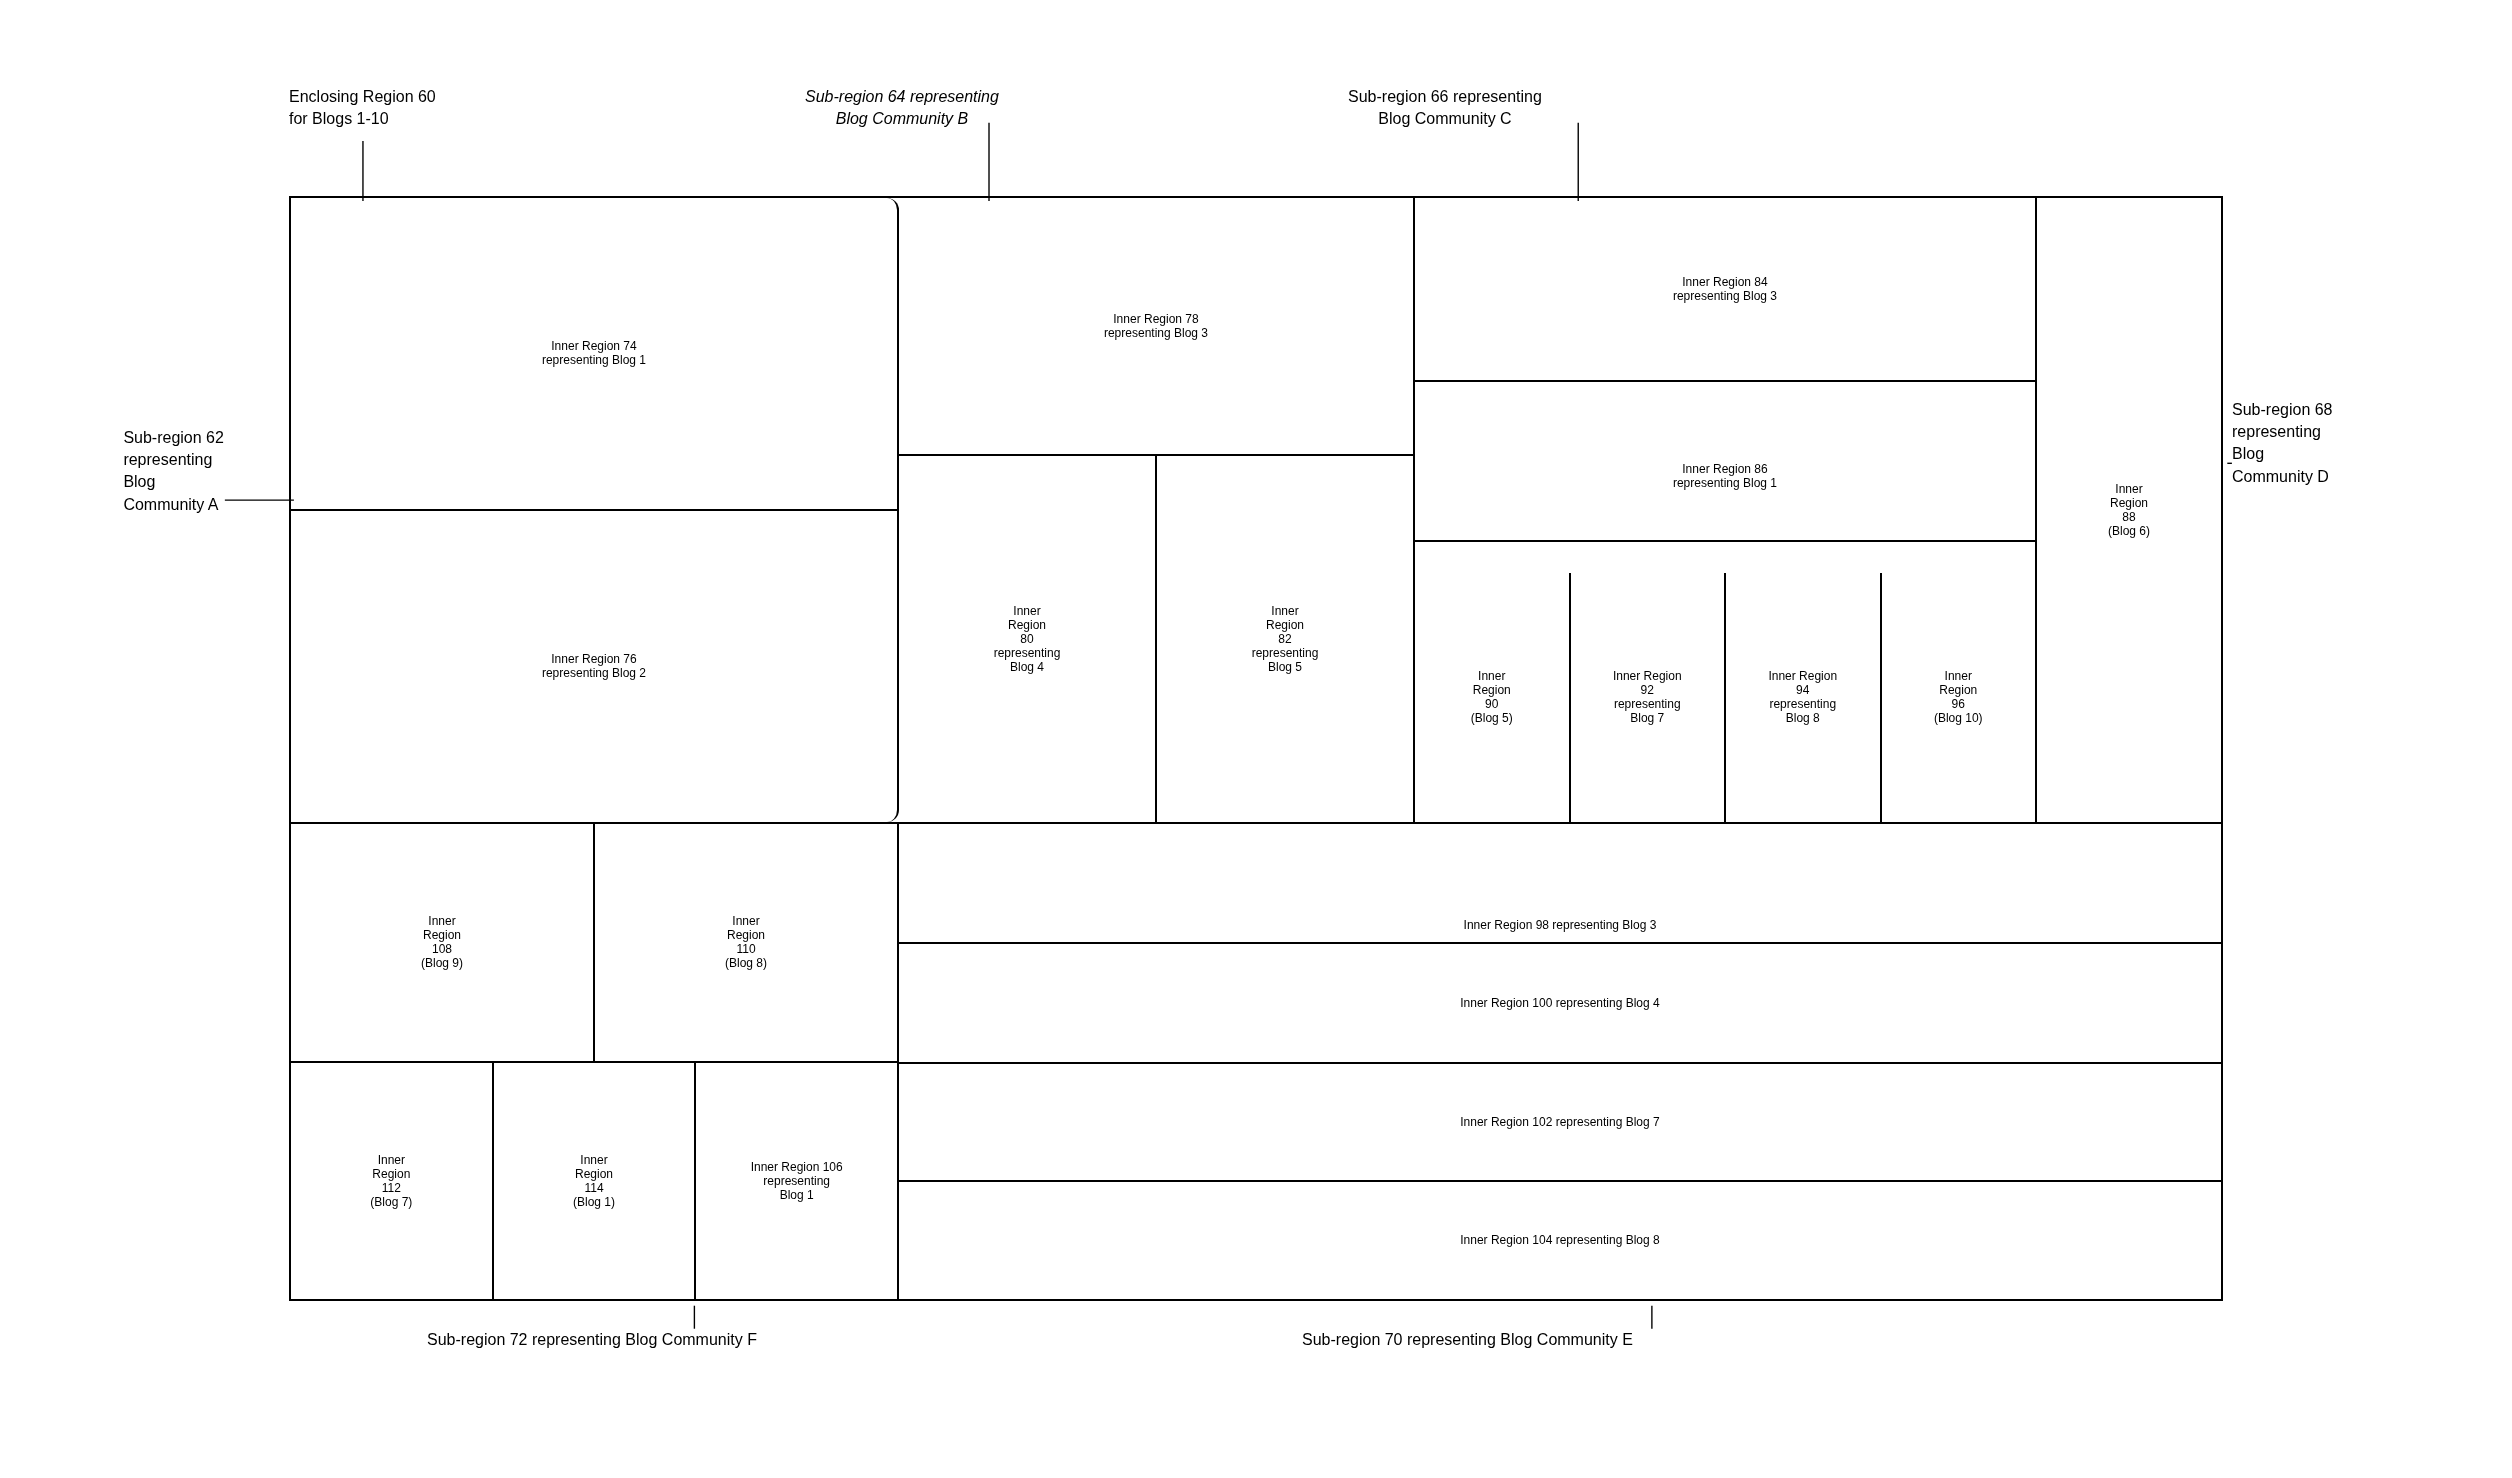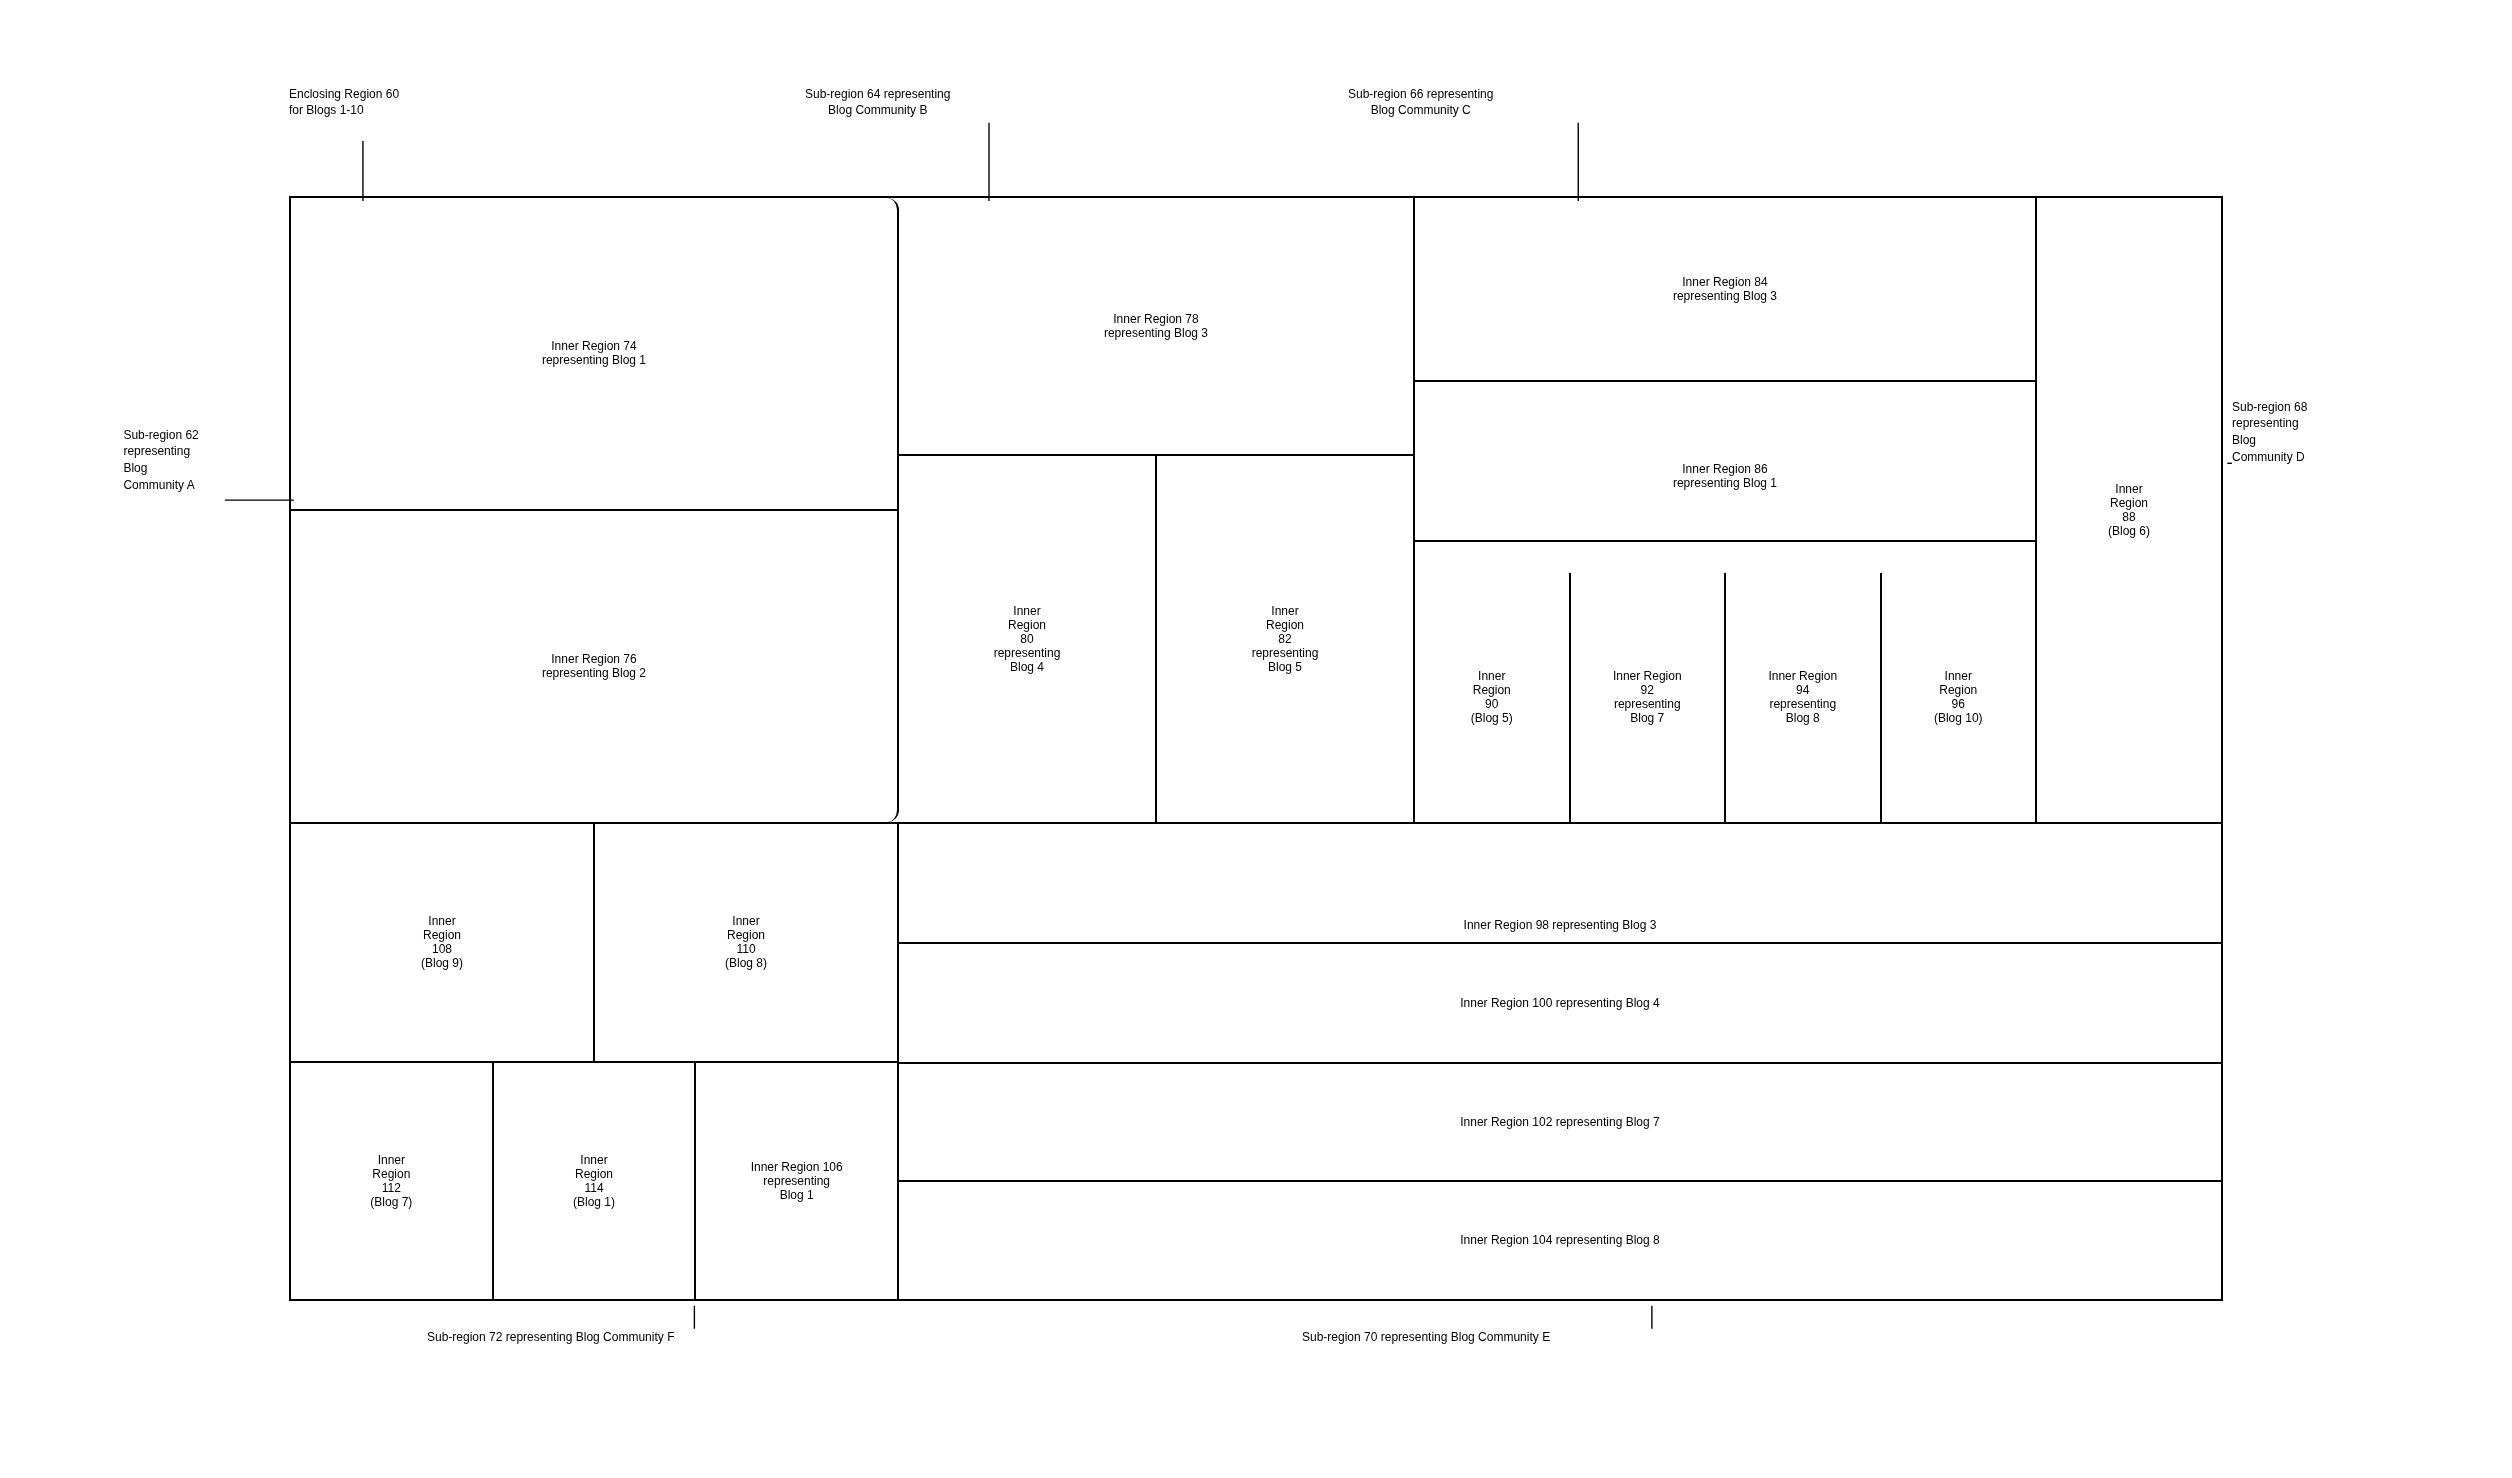--- a/index.html
+++ b/index.html
@@ -292,21 +292,21 @@
       display: flex;
       align-items: center;
       justify-content: center;
       text-align: center;
       padding: 9.2px;
     }
 
     
     .label {
       position: absolute;
-      font-size: 12px;
+      font-size: 16px;
       line-height: 1.4;
     }
 
     
     .svg-overlay {
       position: absolute;
       top: 0;
       left: 0;
       width: 100%;
       height: 100%;
@@ -332,21 +332,21 @@
 
     <line x1="1680" y1="1390" x2="1680" y2="1365" stroke="#000" stroke-width="1.5"></line>
 
     <line x1="640" y1="1390" x2="640" y2="1365" stroke="#000" stroke-width="1.5"></line>
   </svg>
 
   <div class="label" style="top: 37px; left: 184px;">Enclosing Region 60<br>for Blogs 1-10</div>
 
   <div class="label" style="top: 378px; left: 18.4px; text-align: left;">Sub-region 62<br>representing<br>Blog<br>Community A</div>
 
-  <div class="label" style="top: 37px; left: 700px; text-align: center;">Sub-region 64 representing<br>Blog Community B</div>
+  <div class="label" style="top: 37px; left: 700px; text-align: center; font-style: italic;">Sub-region 64 representing<br>Blog Community B</div>
 
   <div class="label" style="top: 37px; left: 1243px; text-align: center;">Sub-region 66 representing<br>Blog Community C</div>
 
   <div class="label" style="top: 350px; left: 2127px; text-align: left;">Sub-region 68<br>representing<br>Blog<br>Community D</div>
 
   <div class="label" style="top: 1280px; left: 1197px; text-align: center;">Sub-region 70 representing Blog Community E</div>
 
   <div class="label" style="top: 1280px; left: 322px; text-align: center;">Sub-region 72 representing Blog Community F</div>
 
   <div class="main-box">

